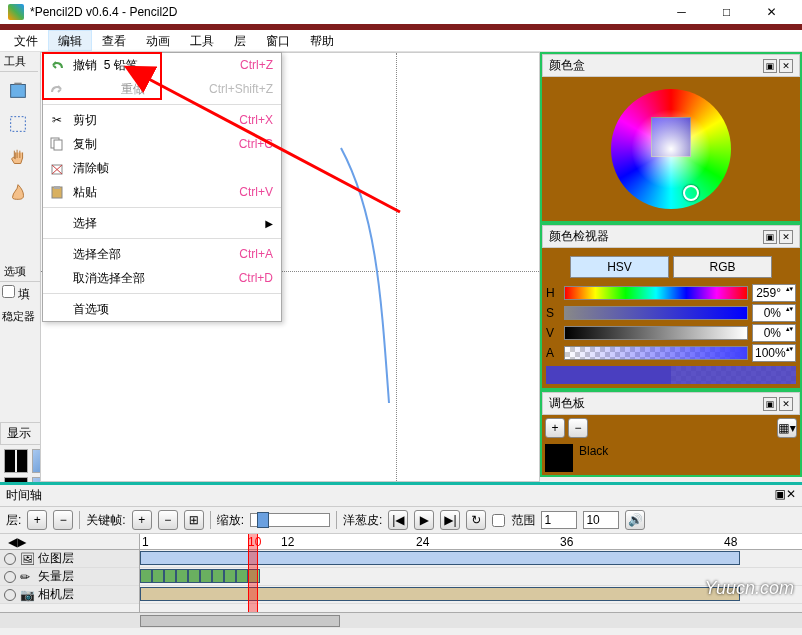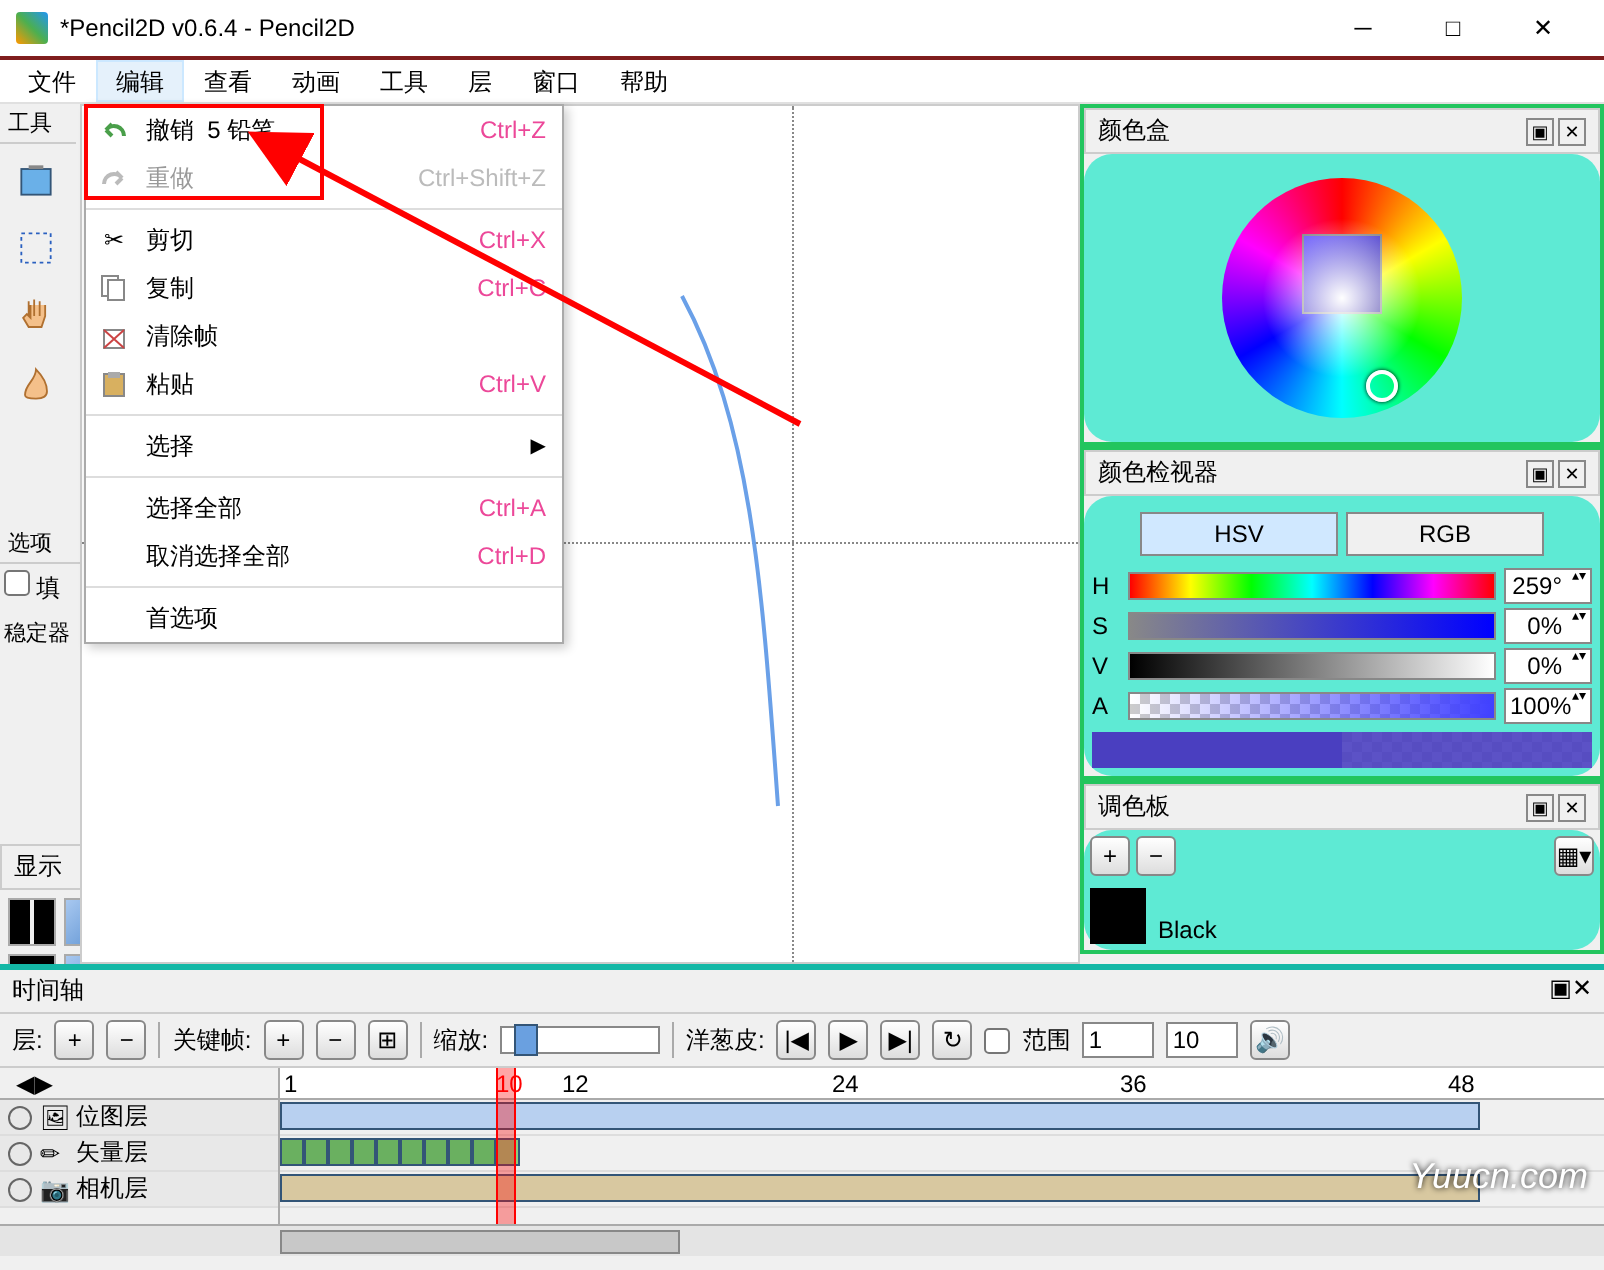--- a/index.html
+++ b/index.html
@@ -1,18 +1,18 @@
 <!DOCTYPE html>
 <html><head>
 <meta charset="utf-8">
 <style>
 * { margin: 0; padding: 0; box-sizing: border-box; font-family: "Microsoft YaHei", sans-serif; font-size: 12px; }
 body { background: #f0f0f0; width: 802px; height: 635px; overflow: hidden; position: relative; }
 
-.titlebar { height: 30px; background: #fff; display: flex; align-items: center; padding: 0 8px; border-bottom: 2px solid #7f1d1d; }
+.titlebar { height: 30px; background: #fff; display: flex; align-items: center; padding: 0 8px; border-bottom: 6px solid #7f1d1d; }
 .titlebar .logo { width: 16px; height: 16px; background: linear-gradient(45deg, #ff9800, #4caf50, #2196f3); border-radius: 2px; margin-right: 6px; }
 .titlebar .title { flex: 1; }
 .titlebar .winbtn { width: 45px; height: 30px; display: flex; align-items: center; justify-content: center; cursor: pointer; }
 
 .menubar { height: 22px; background: #fff; display: flex; padding: 0 4px; border-bottom: 1px solid #e0e0e0; }
 .menubar .mi { padding: 3px 10px; cursor: pointer; }
 .menubar .mi.active { background: #e5f1fb; border: 1px solid #cce8ff; padding: 2px 9px; }
 
 .content { position: relative; height: calc(100% - 30px - 22px - 153px); background: #f0f0f0; }
 
@@ -33,34 +33,34 @@
 .disp-item { width: 24px; height: 24px; border: 1px solid #aaa; background: #fff; cursor: pointer; }
 
 
 .canvas { position: absolute; left: 40px; top: 0; right: 262px; bottom: 0; background: #fff; border: 1px solid #ccc; }
 .canvas .dotted-h { position: absolute; border-top: 1px dotted #888; left: 0; right: 0; }
 .canvas .dotted-v { position: absolute; border-left: 1px dotted #888; top: 0; bottom: 0; }
 
 
 .dropdown { position: absolute; left: 42px; top: 0px; width: 240px; background: #fff; border: 1px solid #aaa; box-shadow: 2px 2px 5px rgba(0,0,0,0.2); z-index: 100; }
 .dropdown .row { display: flex; align-items: center; height: 24px; padding: 0 8px 0 4px; cursor: pointer; }
-.dropdown .row.disabled { color: #999; }
+.dropdown .row.disabled { color: #999; gap: 48px; }
 .dropdown .ico { width: 20px; height: 20px; margin-right: 6px; display: flex; align-items: center; justify-content: center; }
 .dropdown .lbl { flex: 1; }
 .dropdown .sc { color: #ec4899; }
 .dropdown .row.disabled .sc { color: #bbb; }
 .dropdown .sep { height: 1px; background: #ddd; margin: 3px 0; }
 .dropdown .arrow { font-size: 10px; }
 
 .highlight-box { position: absolute; border: 2px solid red; pointer-events: none; z-index: 200; }
 
 
 .right-dock { position: absolute; right: 0; top: 0; width: 262px; height: 100%; background: #f0f0f0; }
 .panel { border: 2px solid #22c55e; margin-bottom: 0; }
-.panel-body { background: #5eead4; padding: 4px; border-radius: 14px; }
+.panel-body { background: #a16207; padding: 4px; }
 
 .color-wheel { width: 120px; height: 120px; margin: 8px auto; position: relative; border-radius: 50%; background: conic-gradient(red, yellow, lime, cyan, blue, magenta, red); }
 .color-wheel::after { content: ''; position: absolute; inset: 20px; border-radius: 50%; background: radial-gradient(circle, #fff 0%, transparent 70%); }
 .color-wheel .swatch { position: absolute; top: 28px; left: 40px; width: 40px; height: 40px; background: linear-gradient(135deg, #6b5bff, #3a2fa0); border: 1px solid #888; }
 .color-wheel .ring { position: absolute; width: 16px; height: 16px; border: 2px solid #fff; border-radius: 50%; bottom: 8px; left: 72px; box-shadow: 0 0 2px #000; }
 
 .inspector-tabs { display: flex; gap: 4px; padding: 4px 24px; }
 .inspector-tabs .tab { flex: 1; text-align: center; padding: 3px; border: 1px solid #888; background: #f0f0f0; cursor: pointer; }
 .inspector-tabs .tab.active { background: #d0e8ff; }
 
@@ -73,21 +73,21 @@
 .sat-track { background: linear-gradient(to right, #888, blue); }
 .val-track { background: linear-gradient(to right, #000, #fff); }
 .checker { background-image: repeating-conic-gradient(#ccc 0% 25%, #fff 0% 50%); background-size: 10px 10px; }
 .alpha-track { position: relative; }
 .alpha-track::after { content:''; position: absolute; inset: 0; background: linear-gradient(to right, transparent, #4040ff); }
 .preview-bar { height: 18px; margin-top: 4px; }
 .preview-bar .half { display: inline-block; width: 50%; height: 100%; background: #4a3fc0; }
 
 .palette-tools { display: flex; gap: 3px; padding: 3px; }
 .palette-tools .pt { width: 20px; height: 20px; border: 1px solid #888; border-radius: 3px; display: flex; align-items: center; justify-content: center; cursor: pointer; background: linear-gradient(#fff, #ddd); }
-.palette-item { display: flex; align-items: flex-end; gap: 6px; padding: 3px; }
+.palette-item { display: flex; align-items: flex-start; gap: 6px; padding: 3px; }
 .palette-item .sw { width: 28px; height: 28px; background: #000; }
 
 .watermark { position: absolute; right: 8px; bottom: 36px; color: #fff; font-size: 18px; font-style: italic; text-shadow: 0 0 3px #000; pointer-events: none; z-index: 50; }
 
 
 .timeline { position: absolute; left: 0; right: 0; bottom: 0; height: 153px; background: #f0f0f0; border-top: 3px solid #14b8a6; }
 .tl-header { padding: 2px 6px; display: flex; justify-content: space-between; border-bottom: 1px solid #ccc; }
 .tl-toolbar { display: flex; align-items: center; gap: 6px; padding: 3px 6px; border-bottom: 1px solid #ccc; }
 .tl-toolbar .tbtn { width: 20px; height: 20px; border: 1px solid #888; border-radius: 3px; display: flex; align-items: center; justify-content: center; background: linear-gradient(#fff,#ddd); cursor: pointer; }
 .tl-toolbar .spin { width: 36px; border: 1px solid #888; padding: 1px 2px; background: #fff; }

